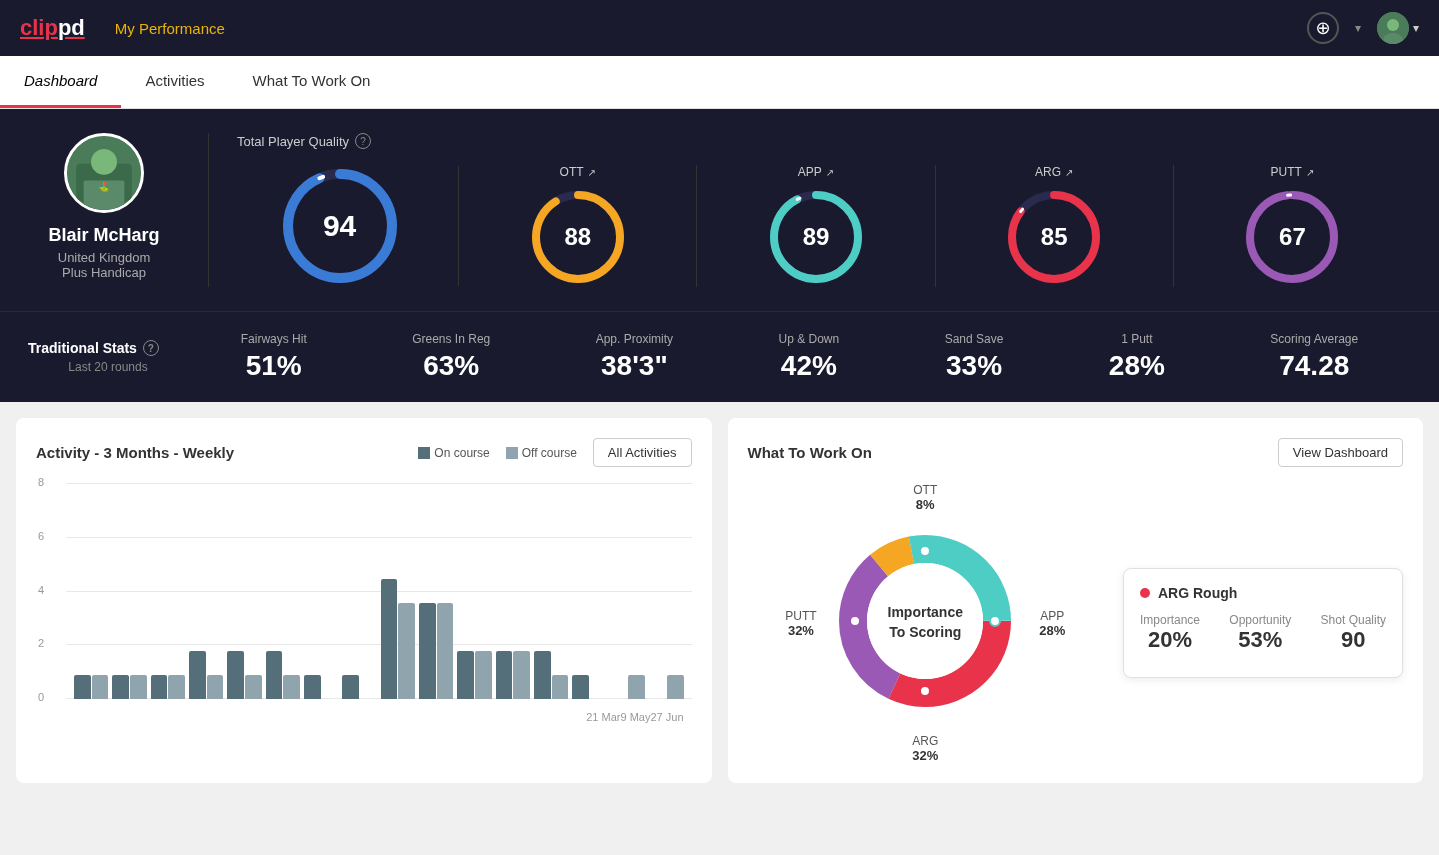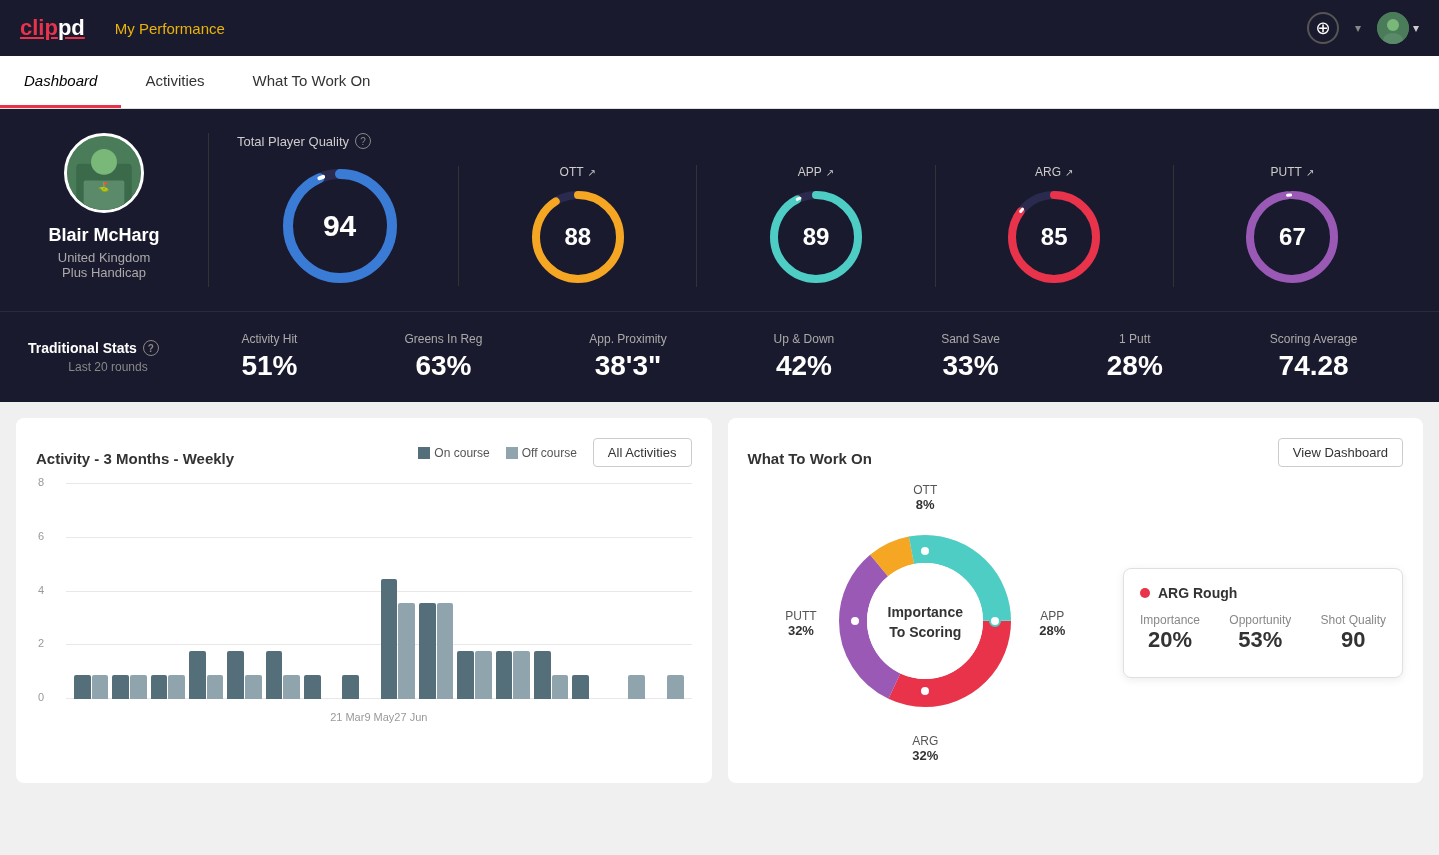--- a/index.html
+++ b/index.html
@@ -269,21 +269,21 @@
     .panel {
       background: #fff;
       border-radius: 8px;
       padding: 20px;
       flex: 1;
       color: #333;
     }
     .panel-header {
       display: flex;
       justify-content: space-between;
-      align-items: flex-end;
+      align-items: center;
       margin-bottom: 16px;
       gap: 18px;
     }
     .panel-title {
       font-size: 15px;
       font-weight: 600;
       color: #333;
     }
     .legend {
       display: flex;
@@ -361,21 +361,21 @@
       border-radius: 2px 2px 0 0;
     }
     .bar-oncourse { background: #546e7a; }
     .bar-offcourse { background: #90a4ae; }
     .x-labels {
       position: absolute;
       bottom: 0;
       left: 30px;
       right: 0;
       display: flex;
-      justify-content: center;
+      justify-content: flex-end;
       padding: 0 8px;
     }
     .x-label {
       font-size: 11px;
       color: #999;
     }
 
     
     .wtwo-content {
       display: flex;
@@ -565,21 +565,21 @@
 <section class="traditional-stats">
   <div class="stats-label-section">
     <div class="stats-title">
       <span>Traditional Stats</span>
       <span class="help-icon">?</span>
     </div>
     <div class="stats-subtitle">Last 20 rounds</div>
   </div>
   <div class="stats-items">
     <div class="stat-item">
-      <div class="stat-label-text">Activity Hit</div>
+      <div class="stat-label-text">Fairways Hit</div>
       <div class="stat-value">51%</div>
     </div>
     <div class="stat-item">
       <div class="stat-label-text">Greens In Reg</div>
       <div class="stat-value">63%</div>
     </div>
     <div class="stat-item">
       <div class="stat-label-text">App. Proximity</div>
       <div class="stat-value">38'3"</div>
     </div>

